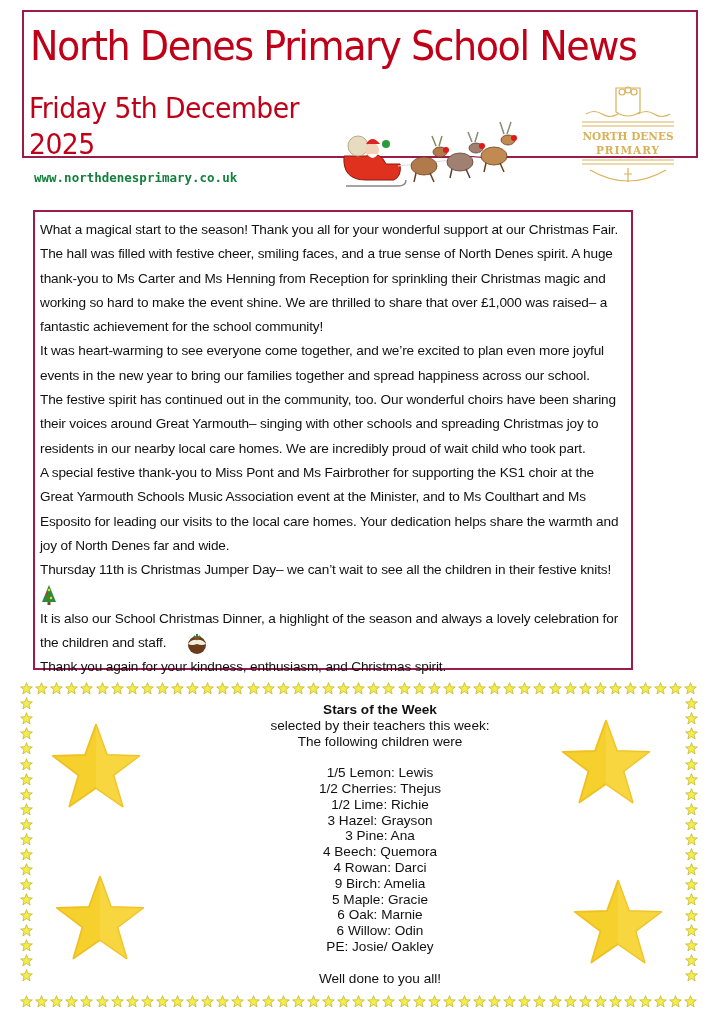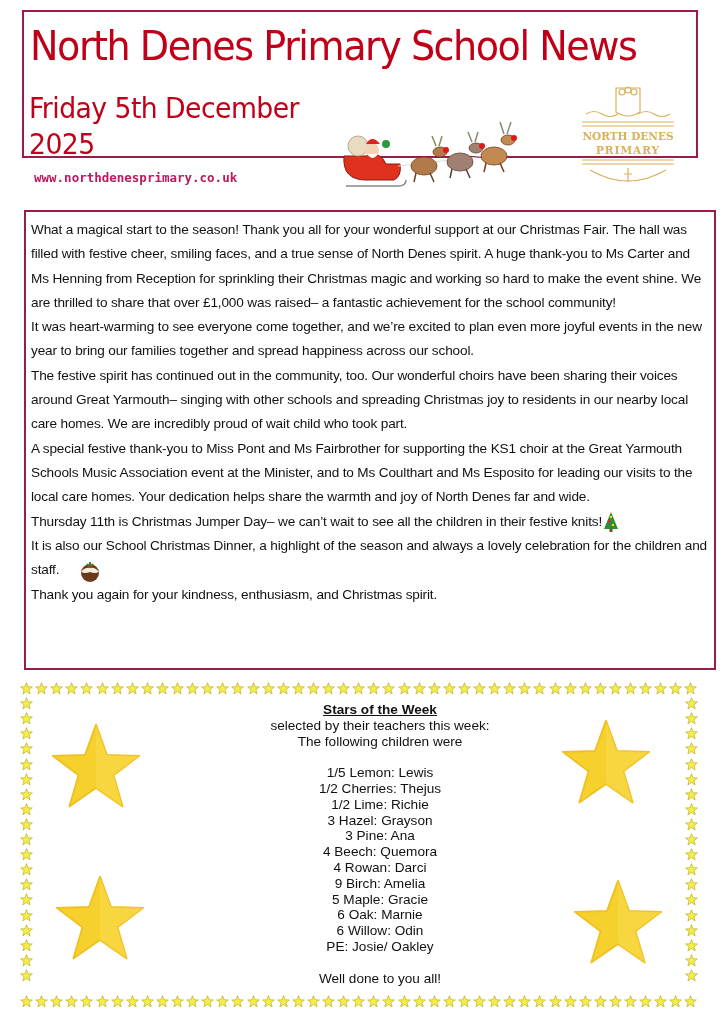--- a/index.html
+++ b/index.html
@@ -15,42 +15,42 @@
     font-family: "DejaVu Sans", sans-serif; font-size: 41px; letter-spacing: -1.6px;
     color: #c00018; white-space: nowrap; transform: scaleX(0.93); transform-origin: left top;
   }
   .date-line {
     position: absolute; left: 5px; top: 78px;
     font-family: "DejaVu Sans", sans-serif; font-size: 29px; line-height: 36px;
     color: #c00018; letter-spacing: -0.6px; transform: scaleX(0.92); transform-origin: left top;
   }
   .website {
     position: absolute; left: 10px; top: 158px;
-    font-family: "DejaVu Sans Mono", monospace; font-size: 12.5px; font-weight: bold; color: #be185d;
+    font-family: "DejaVu Sans Mono", monospace; font-size: 12.5px; font-weight: bold; color: #15803d;
   }
   .sleigh { position: absolute; left: 312px; top: 98px; width: 184px; height: 80px; }
   .logo { position: absolute; left: 548px; top: 72px; width: 112px; height: 110px; }
 
   .body-box {
-    position: absolute; left: 24px; top: 210px; width: 692px; height: 460px;
+    position: absolute; left: 33px; top: 210px; width: 600px; height: 460px;
     border: 2px solid #9b1c4a; padding: 6px 4px 0 5px;
   }
   .body-box p {
     font-size: 13.6px; line-height: 24.3px; color: #111; letter-spacing: -0.15px;
   }
   .inline-icon { display: inline-block; vertical-align: middle; }
 
   .stars-panel { position: absolute; left: 20px; top: 682px; width: 680px; height: 326px; }
   .border-star { position: absolute; width: 13px; height: 13px; }
   .big-star { position: absolute; width: 92px; height: 92px; }
   .sotw {
     position: absolute; left: 160px; top: 20px; width: 400px; text-align: center;
     font-size: 13.6px; line-height: 15.8px; color: #111;
   }
-  .sotw .heading { font-weight: bold; text-decoration: underline; }
+  .sotw .heading { font-weight: bold; }
   .sotw .spacer { height: 15.8px; }
 </style>
 </head>
 <body>
 
 <div class="header-box">
   <div class="main-title">North Denes Primary School News</div>
   <div class="date-line">
     <div>Friday 5th December</div>
     <div>2025</div>

